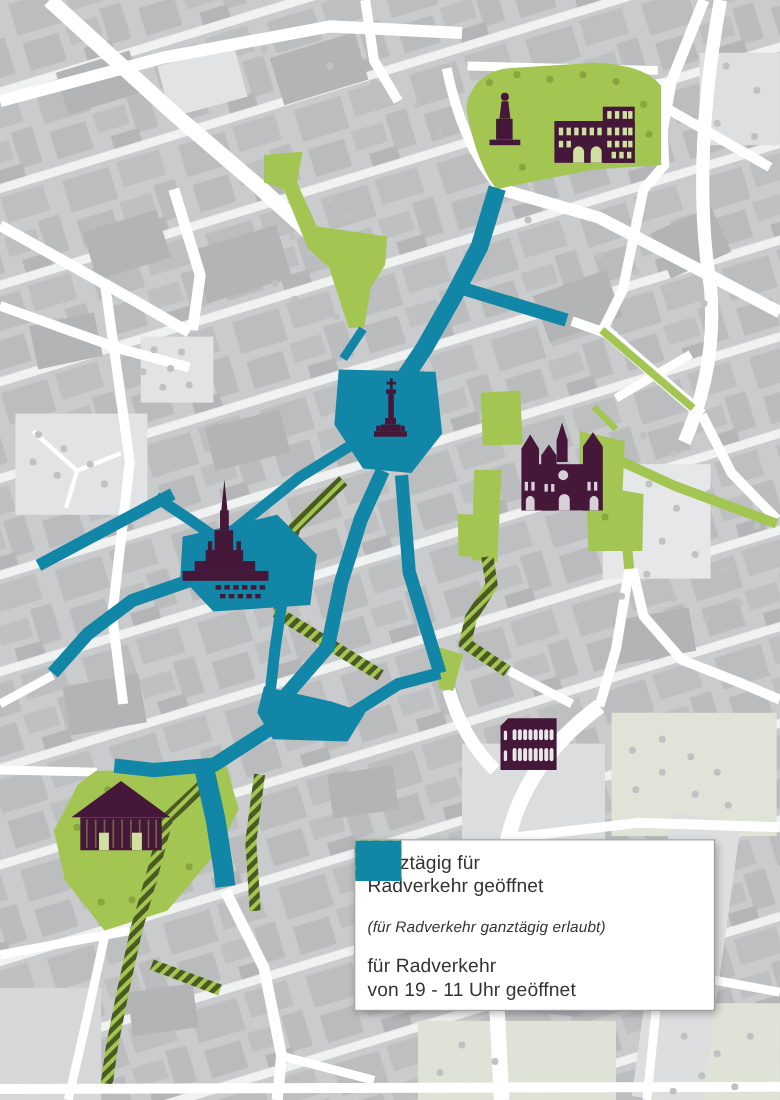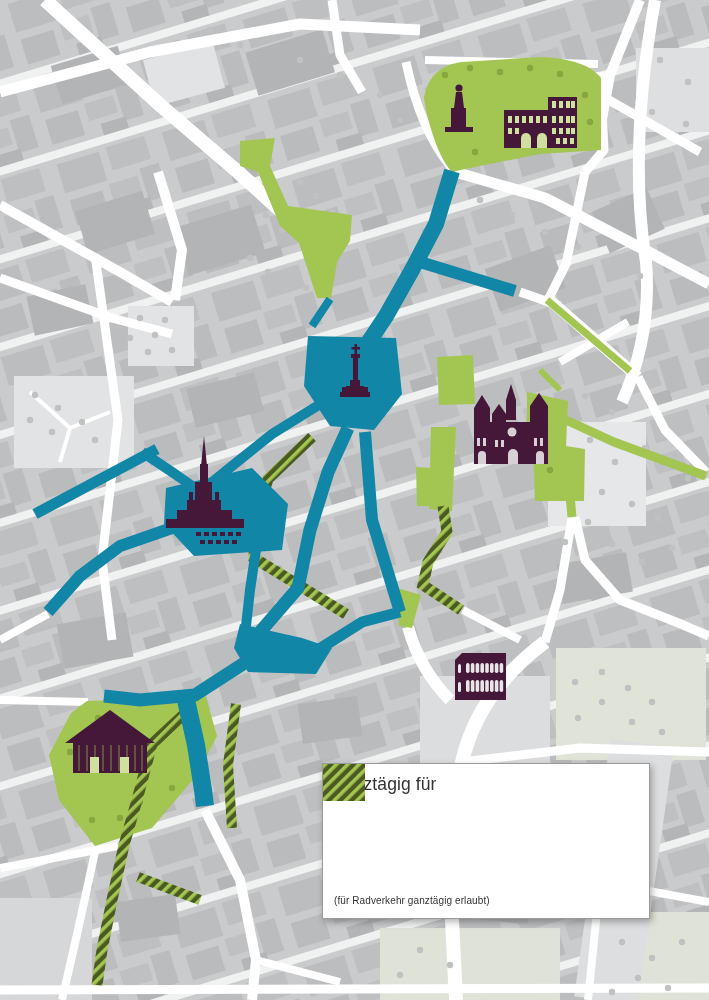--- a/index.html
+++ b/index.html
@@ -7,21 +7,21 @@
          font-family:"Liberation Sans", sans-serif;}
   #stage svg{position:absolute;left:0;top:0;}
   .legend{position:absolute;left:322px;top:763px;width:328px;height:156px;background:#fff;
           border:1px solid #9a9a9a;box-shadow:2px 3px 7px rgba(0,0,0,.30);
           box-sizing:border-box;padding:10px 12px 8px 11px;display:flex;flex-direction:column;justify-content:space-between;}
   .lrow{display:flex;align-items:flex-start;}
   .sw{width:42px;height:37px;flex:0 0 42px;margin-right:15px;}
   .lrow.r1 .sw,{height:36px;}
   .lt{color:#333;}
   .l1,.l2{font-size:17.5px;line-height:21px;letter-spacing:.1px;}
-  .l2i{font-size:10px;line-height:19px;}
+  .l2i{font-size:14px;line-height:19px;font-style:italic;}
 </style>
 </head>
 <body>
 
 <div id="stage">
 <svg width="709" height="1000" viewBox="0 0 709 1000">
   <defs>
     <pattern id="hatch" width="8" height="8" patternUnits="userSpaceOnUse" patternTransform="rotate(-45)">
       <rect width="8" height="8" fill="#4b5a21"></rect>
       <rect width="8" height="3.6" fill="#a3c653"></rect>
@@ -374,24 +374,34 @@
   </g>
 </svg>
 
 <div class="legend">
   <div class="lrow">
     <svg class="sw">
       <rect width="42" height="37" fill="#a3c653"></rect>
     </svg>
     <div class="lt">
       <div class="l1">ganztägig für</div>
+      <div class="l2">Radverkehr geöffnet</div>
     </div>
   </div>
   <div class="lrow">
     <svg class="sw">
       <rect width="42" height="37" fill="url(#hatch)"></rect>
     </svg>
     <div class="lt">
       <div class="l2 l2i">(für Radverkehr ganztägig erlaubt)</div>
     </div>
   </div>
+  <div class="lrow">
+    <svg class="sw">
+      <rect width="42" height="37" fill="#1186a6"></rect>
+    </svg>
+    <div class="lt">
+      <div class="l1">für Radverkehr</div>
+      <div class="l2">von 19 - 11 Uhr geöffnet</div>
+    </div>
+  </div>
 </div>
 </div>
 
 </body></html>

